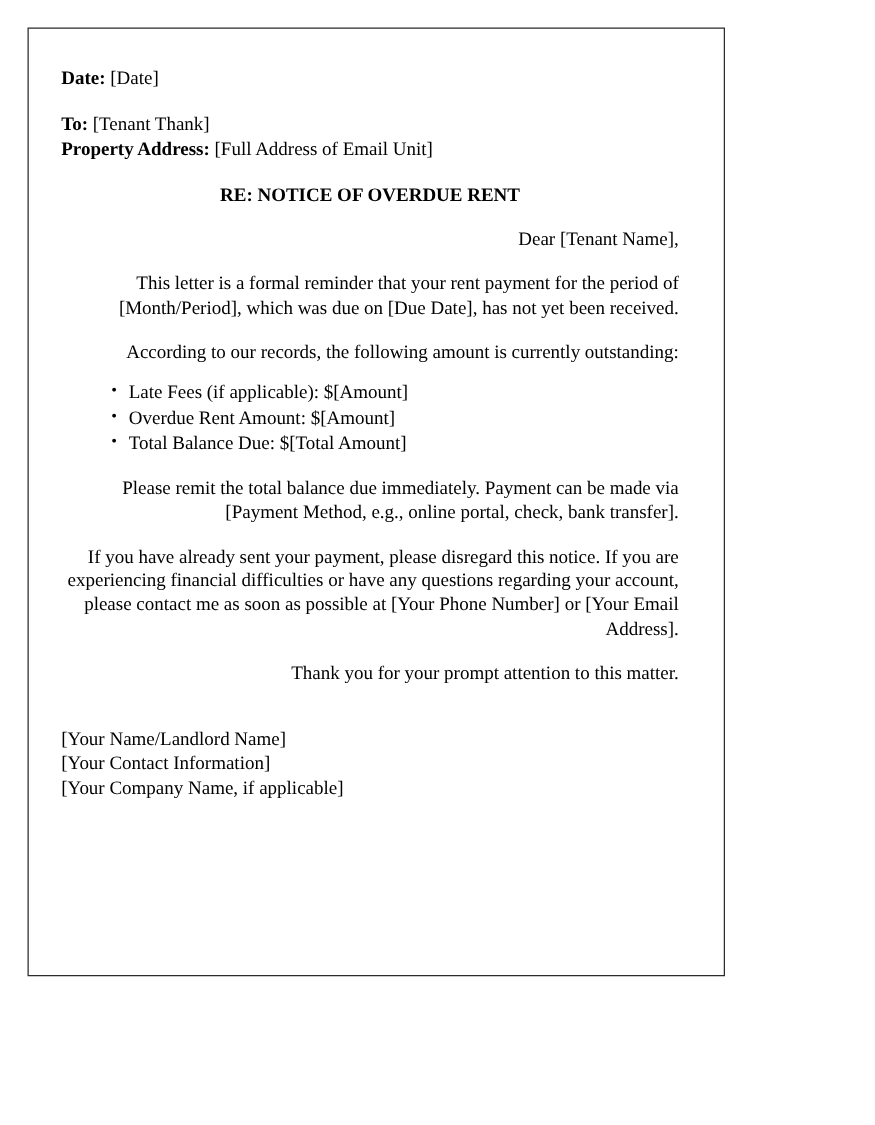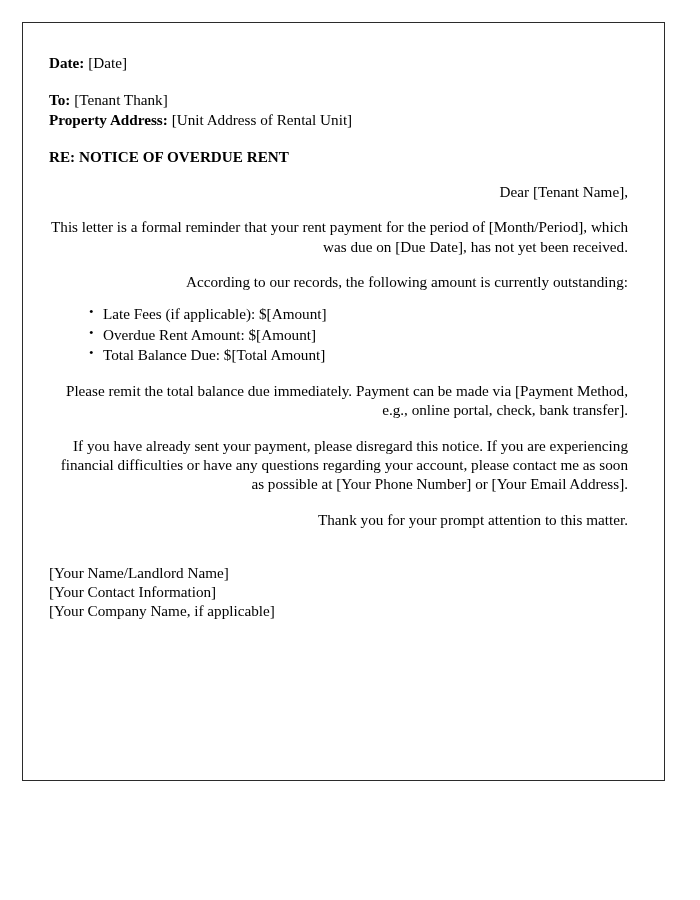--- a/index.html
+++ b/index.html
@@ -12,21 +12,21 @@
     height: 900px;
     font-family: "Liberation Serif", "DejaVu Serif", serif;
     color: #000000;
     -webkit-font-smoothing: antialiased;
   }
 
   #page-frame {
     position: absolute;
     left: 22px;
     top: 22px;
-    width: 643px;
+    width: 558px;
     height: 759px;
     border: 1px solid #2b2b2b;
     box-sizing: border-box;
     background: #ffffff;
     overflow: hidden;
   }
 
   #letter {
     padding: 30px 36px 0 26px;
     box-sizing: border-box;
@@ -44,20 +44,21 @@
 
   .gap-lg { height: 18px; }
   .gap-md { height: 16px; }
   .gap-sm { height: 13px; }
 
   .heading {
     font-size: 15.2px;
     font-weight: bold;
     line-height: 1.27;
     margin: 0;
+    text-align: center;
   }
 
   .para {
     margin: 0;
     text-align: right;
   }
 
   ul.amount-list {
     margin: 0;
     padding: 0 0 0 40px;
@@ -93,21 +94,21 @@
 
     <div class="gap-lg"></div>
 
     <div class="line">
       <span class="label">To:</span>
       <span>[Tenant Thank]</span>
     </div>
 
     <div class="line">
       <span class="label">Property Address:</span>
-      <span>[Unit Address of Rental Unit]</span>
+      <span>[Full Address of Email Unit]</span>
     </div>
 
     <div class="gap-lg"></div>
 
     <p class="heading">RE: NOTICE OF OVERDUE RENT</p>
 
     <div class="gap-md"></div>
 
     <p class="para">Dear [Tenant Name],</p>
 

